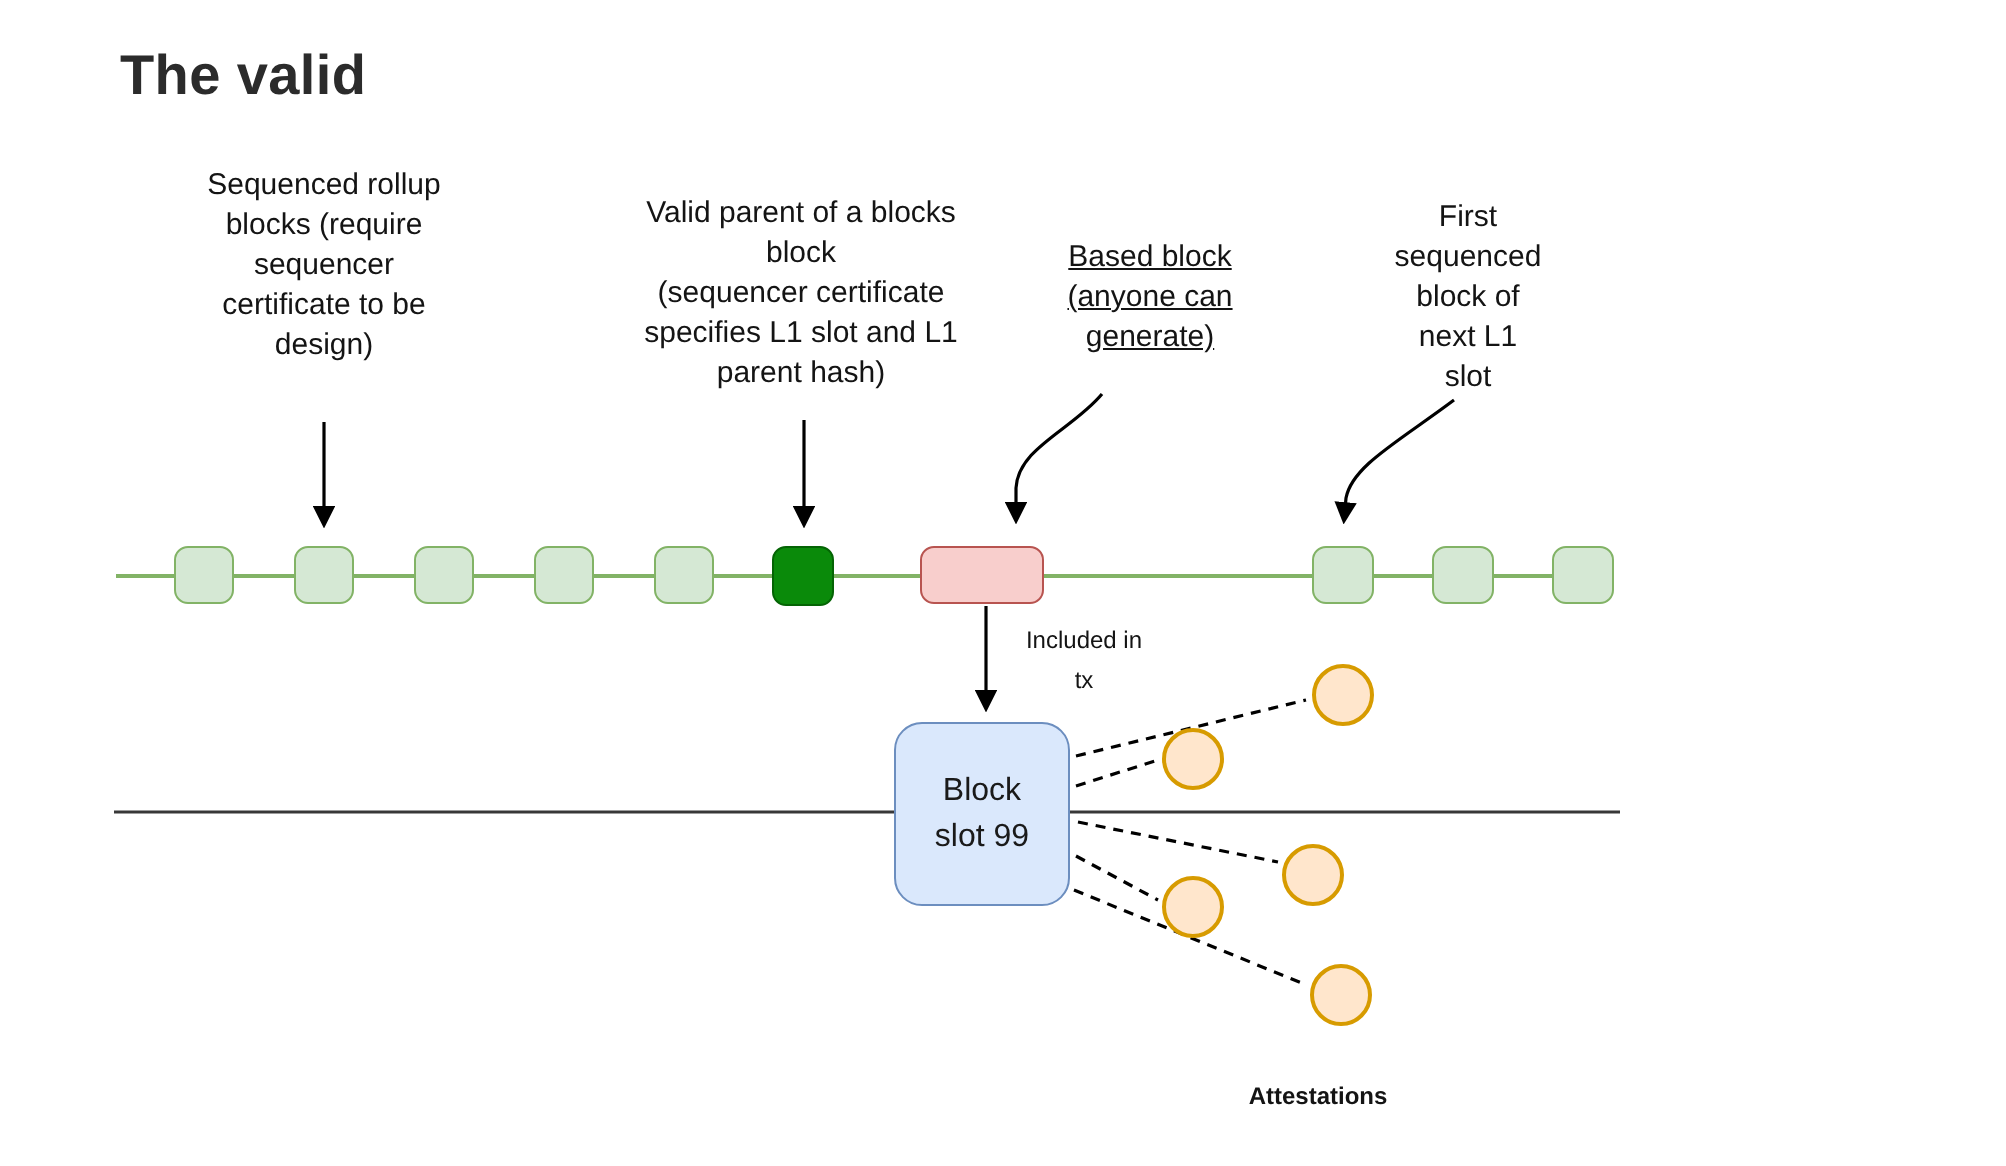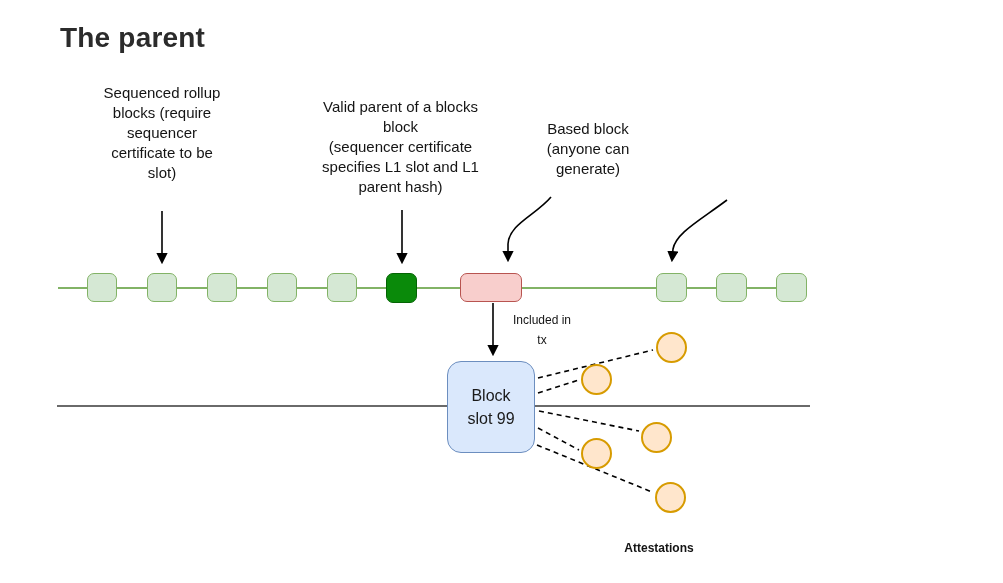--- a/index.html
+++ b/index.html
@@ -10,21 +10,21 @@
   .page-title {
     position:absolute; left:60px; top:22px;
     font-size:28px; font-weight:bold; color:#2b2b2b; letter-spacing:0.2px;
   }
   .lbl {
     position:absolute; font-size:15px; line-height:20px; color:#141414;
     text-align:center; white-space:pre-line;
   }
   .lbl-sequenced   { left:82px;  top:83px;  width:160px; }
   .lbl-validparent { left:303px; top:97px;  width:195px; }
-  .lbl-based       { left:533px; top:119px; width:110px; }
+  .lbl-based       { left:520px; top:119px; width:110px;text-decoration:underline; }
   .lbl-firstseq    { left:688px; top:99px;  width:92px;  }
   .lbl-included    { left:494px; top:310px; width:96px; font-size:12px; }
   .lbl-attest      { left:600px; top:538px; width:118px; font-size:12px;font-weight:bold; }
 
   .diagram-svg { position:absolute; left:0; top:0; width:1003px; height:583px; }
 
   .chain-block {
     position:absolute; top:273px; width:30px; height:29px;
     border-radius:7px; box-sizing:border-box;
     background:var(--rollup_block_fill); border:1.5px solid var(--rollup_block_border);
@@ -60,21 +60,21 @@
   .stroke-chain  { stroke:var(--chain_line);  stroke-width:2;   fill:none; }
   .stroke-l1     { stroke:var(--l1_line);     stroke-width:1.6; fill:none; }
   .stroke-arrow  { stroke:var(--arrow);       stroke-width:1.6; fill:none; }
   .stroke-dashed { stroke:var(--arrow);       stroke-width:1.6; fill:none; stroke-dasharray:5 4; }
 </style>
 </head>
 <body>
 
 <div class="canvas">
 
-  <div class="page-title">The parent</div>
+  <div class="page-title">The valid</div>
 
   <svg class="diagram-svg" viewBox="0 0 1003 583" xmlns="http://www.w3.org/2000/svg">
     <defs>
       <marker id="arrowhead" viewBox="0 0 10 10" refX="8" refY="5" markerWidth="7" markerHeight="7" orient="auto-start-reverse">
         <path d="M0 0 L10 5 L0 10 z" fill="#000"></path>
       </marker>
     </defs>
 
     <path class="stroke-chain" d="M58 288 H790"></path>
 
@@ -110,26 +110,31 @@
   <div class="attestation att-1"></div>
   <div class="attestation att-2"></div>
   <div class="attestation att-3"></div>
   <div class="attestation att-4"></div>
   <div class="attestation att-5"></div>
 
   <div class="lbl lbl-sequenced">Sequenced rollup
 blocks (require
 sequencer
 certificate to be
-slot)</div>
+design)</div>
   <div class="lbl lbl-validparent">Valid parent of a blocks
 block
 (sequencer certificate
 specifies L1 slot and L1
 parent hash)</div>
   <div class="lbl lbl-based">Based block
 (anyone can
 generate)</div>
+  <div class="lbl lbl-firstseq">First
+sequenced
+block of
+next L1
+slot</div>
   <div class="lbl lbl-included">Included in
 tx</div>
   <div class="lbl lbl-attest">Attestations</div>
 
 </div>
 
 </body></html>

